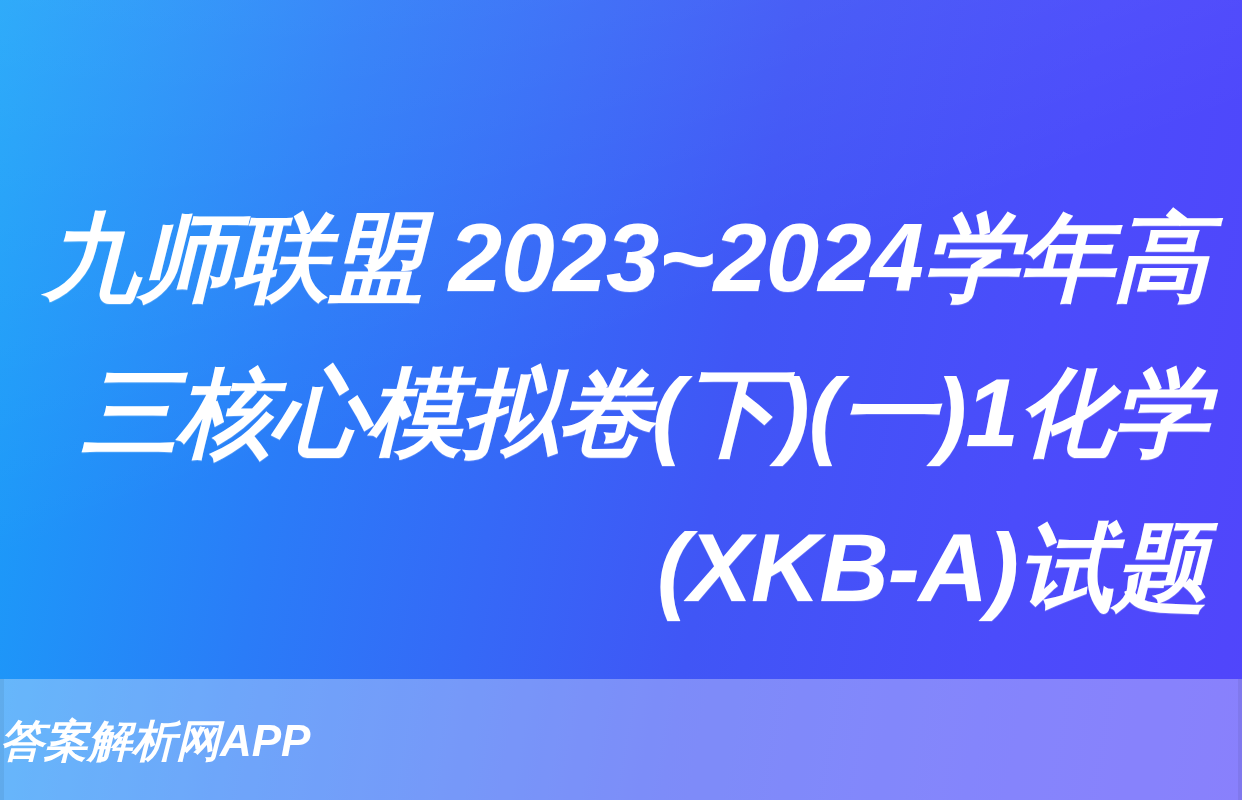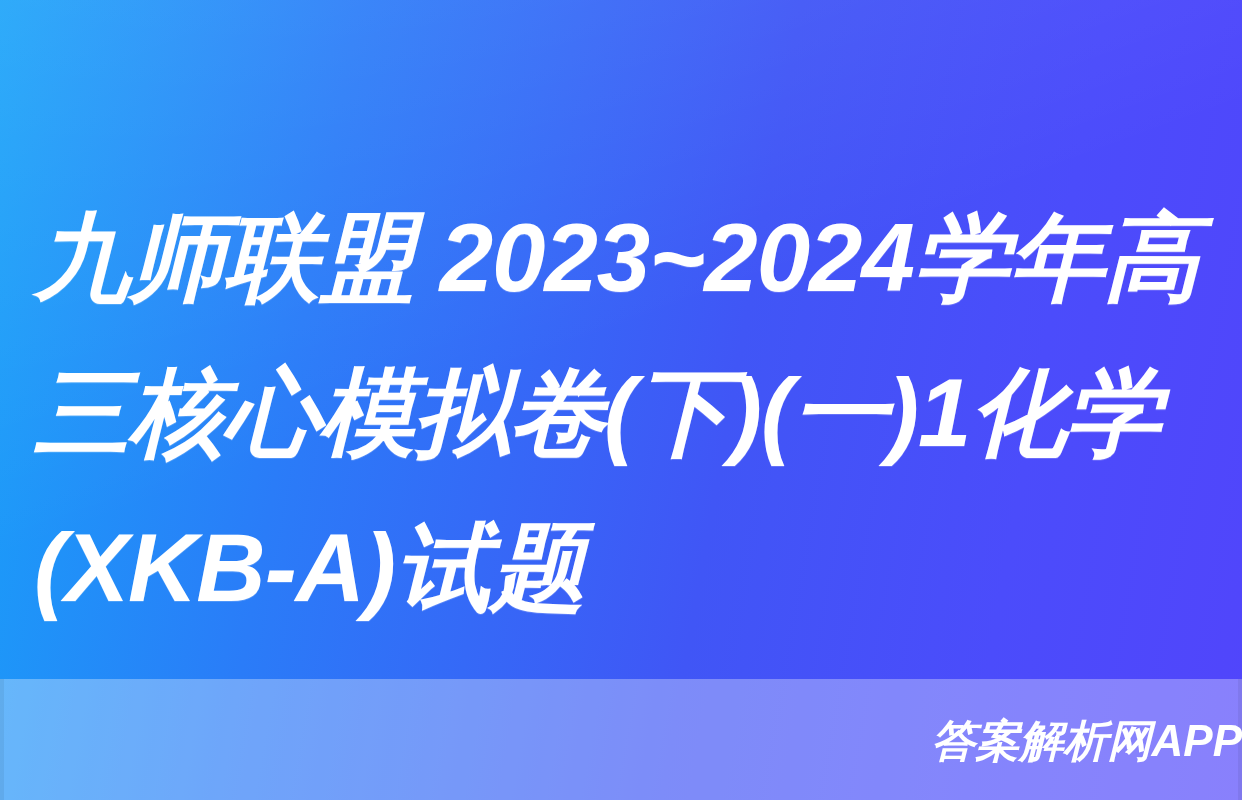--- a/index.html
+++ b/index.html
@@ -35,35 +35,35 @@
     padding: 0 34px;
     box-sizing: border-box;
     color: #ffffff;
     font-size: 96px;
     line-height: 155px;
     font-weight: 700;
     font-style: italic;
     letter-spacing: -1px;
     white-space: pre-wrap;
     word-break: break-all;
-    text-align: left;
+    text-align: right;
     text-shadow: 0 1px 0 rgba(255,255,255,0.18);
   }
 
   
   .footer-band {
     position: absolute;
     left: 0;
     right: 0;
     bottom: 0;
     height: 121px;
     background: rgba(255, 255, 255, 0.32);
     display: flex;
     align-items: center;
-    justify-content: flex-end;
+    justify-content: flex-start;
   }
 
   .footer-band .edge {
     position: absolute;
     top: 0;
     bottom: 0;
     width: 4px;
     background: rgba(0, 0, 0, 0.06);
   }
   .footer-band .edge.left  { left: 0; }

